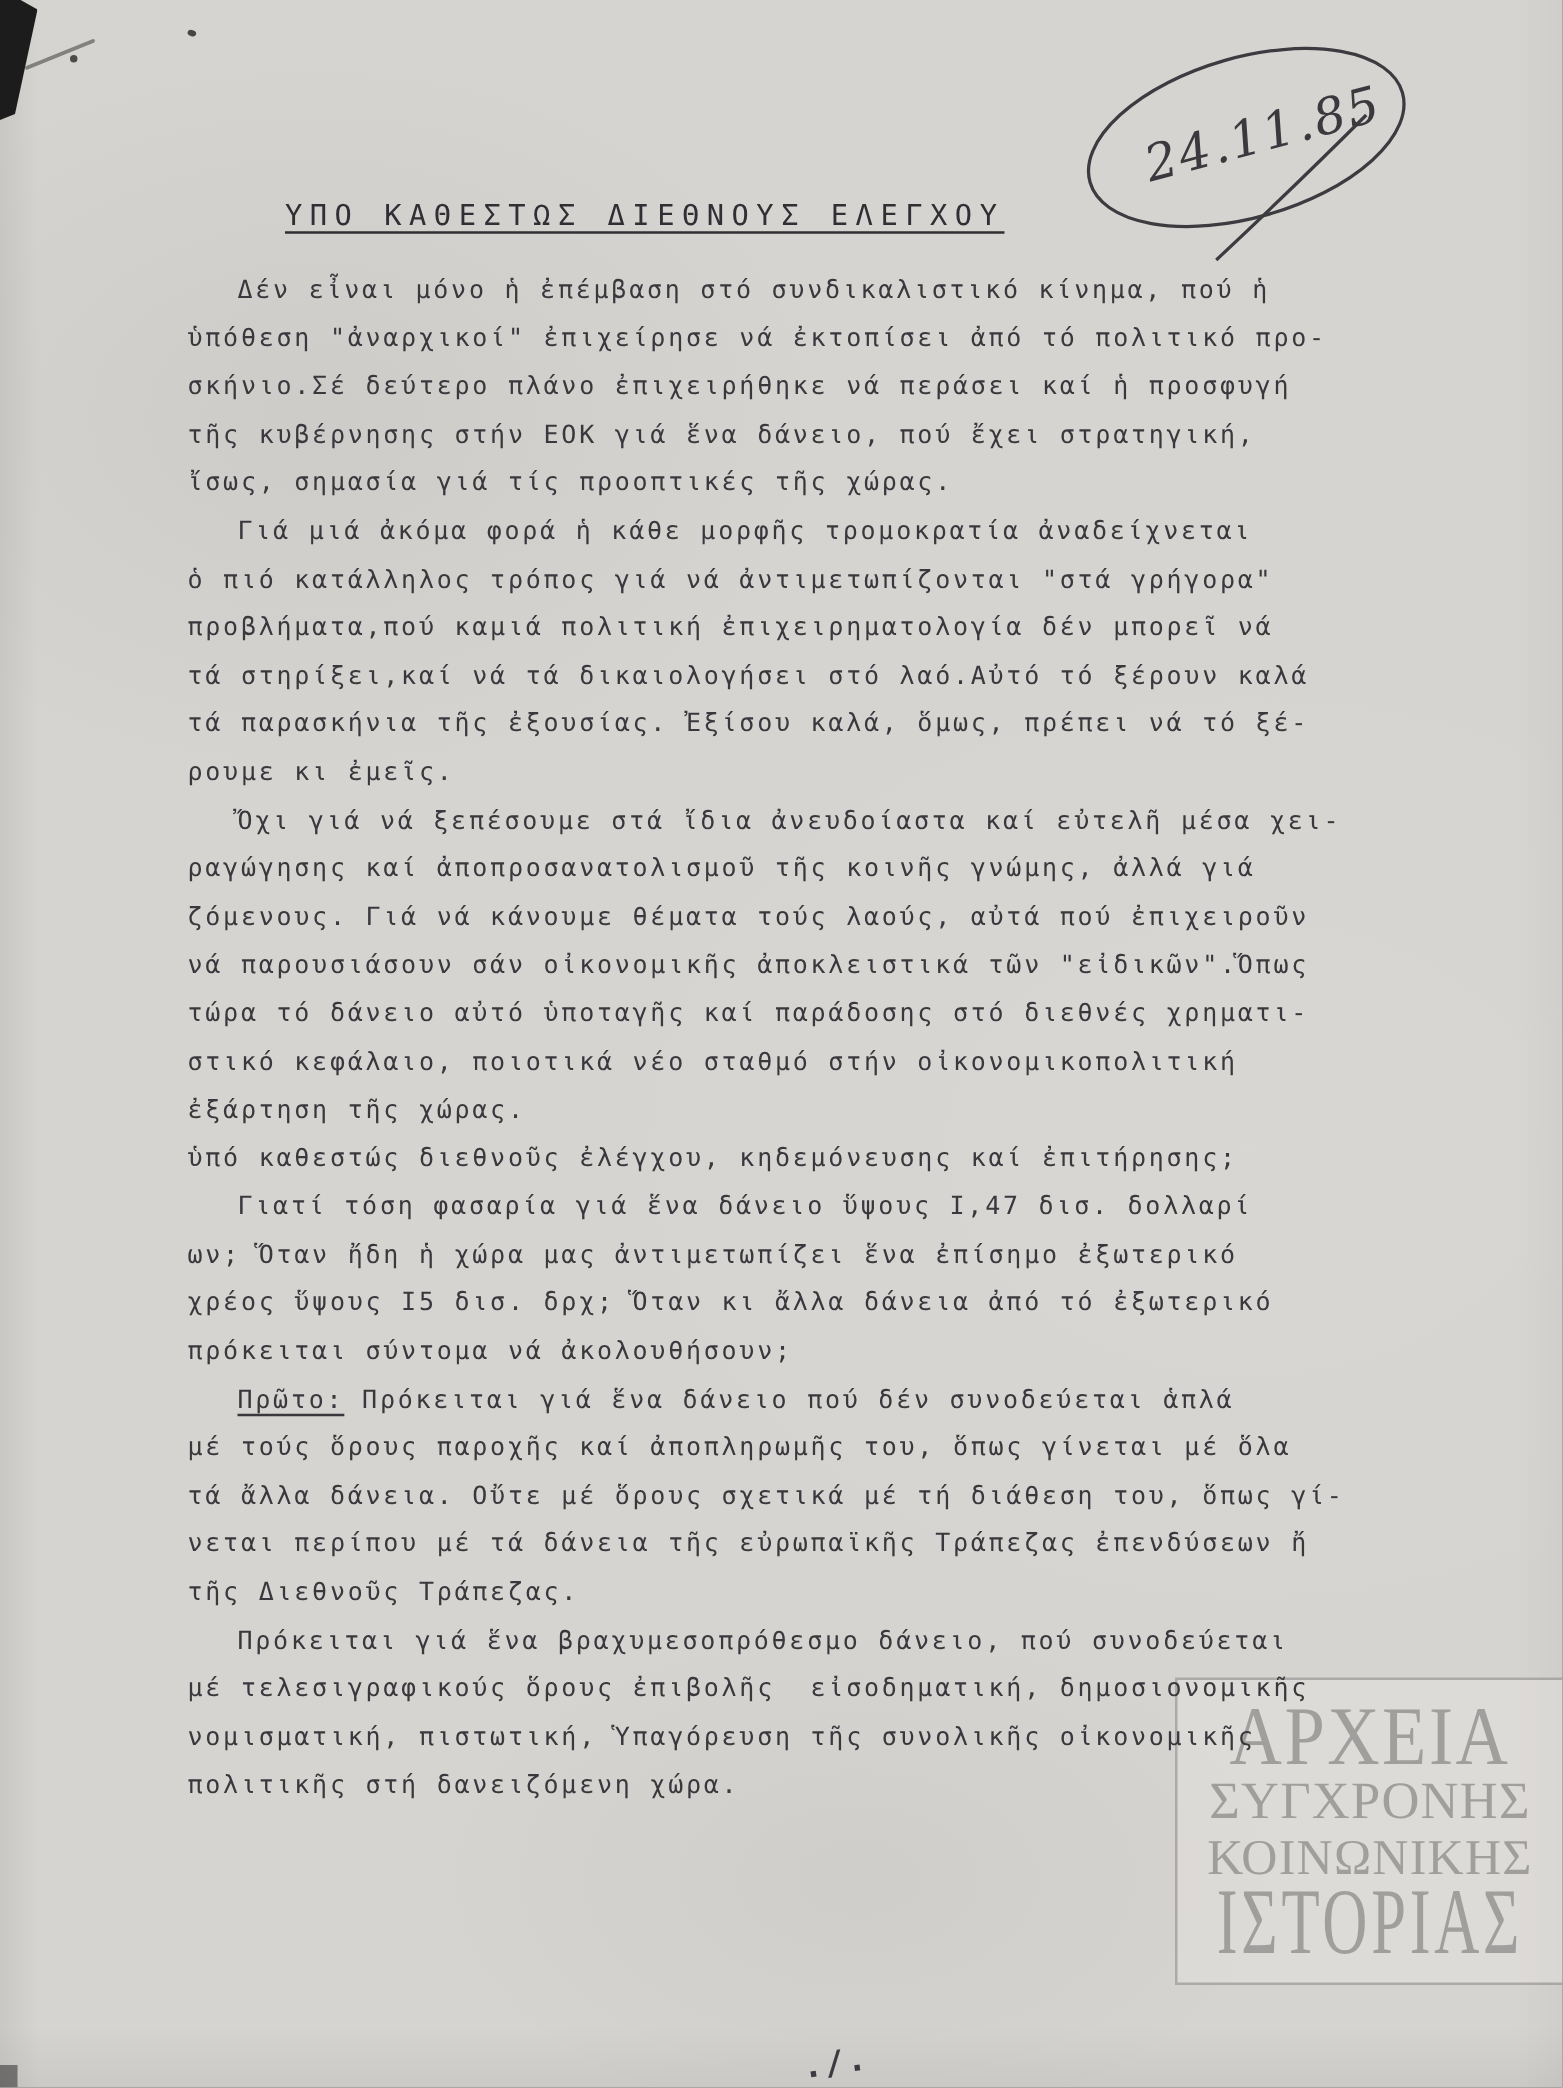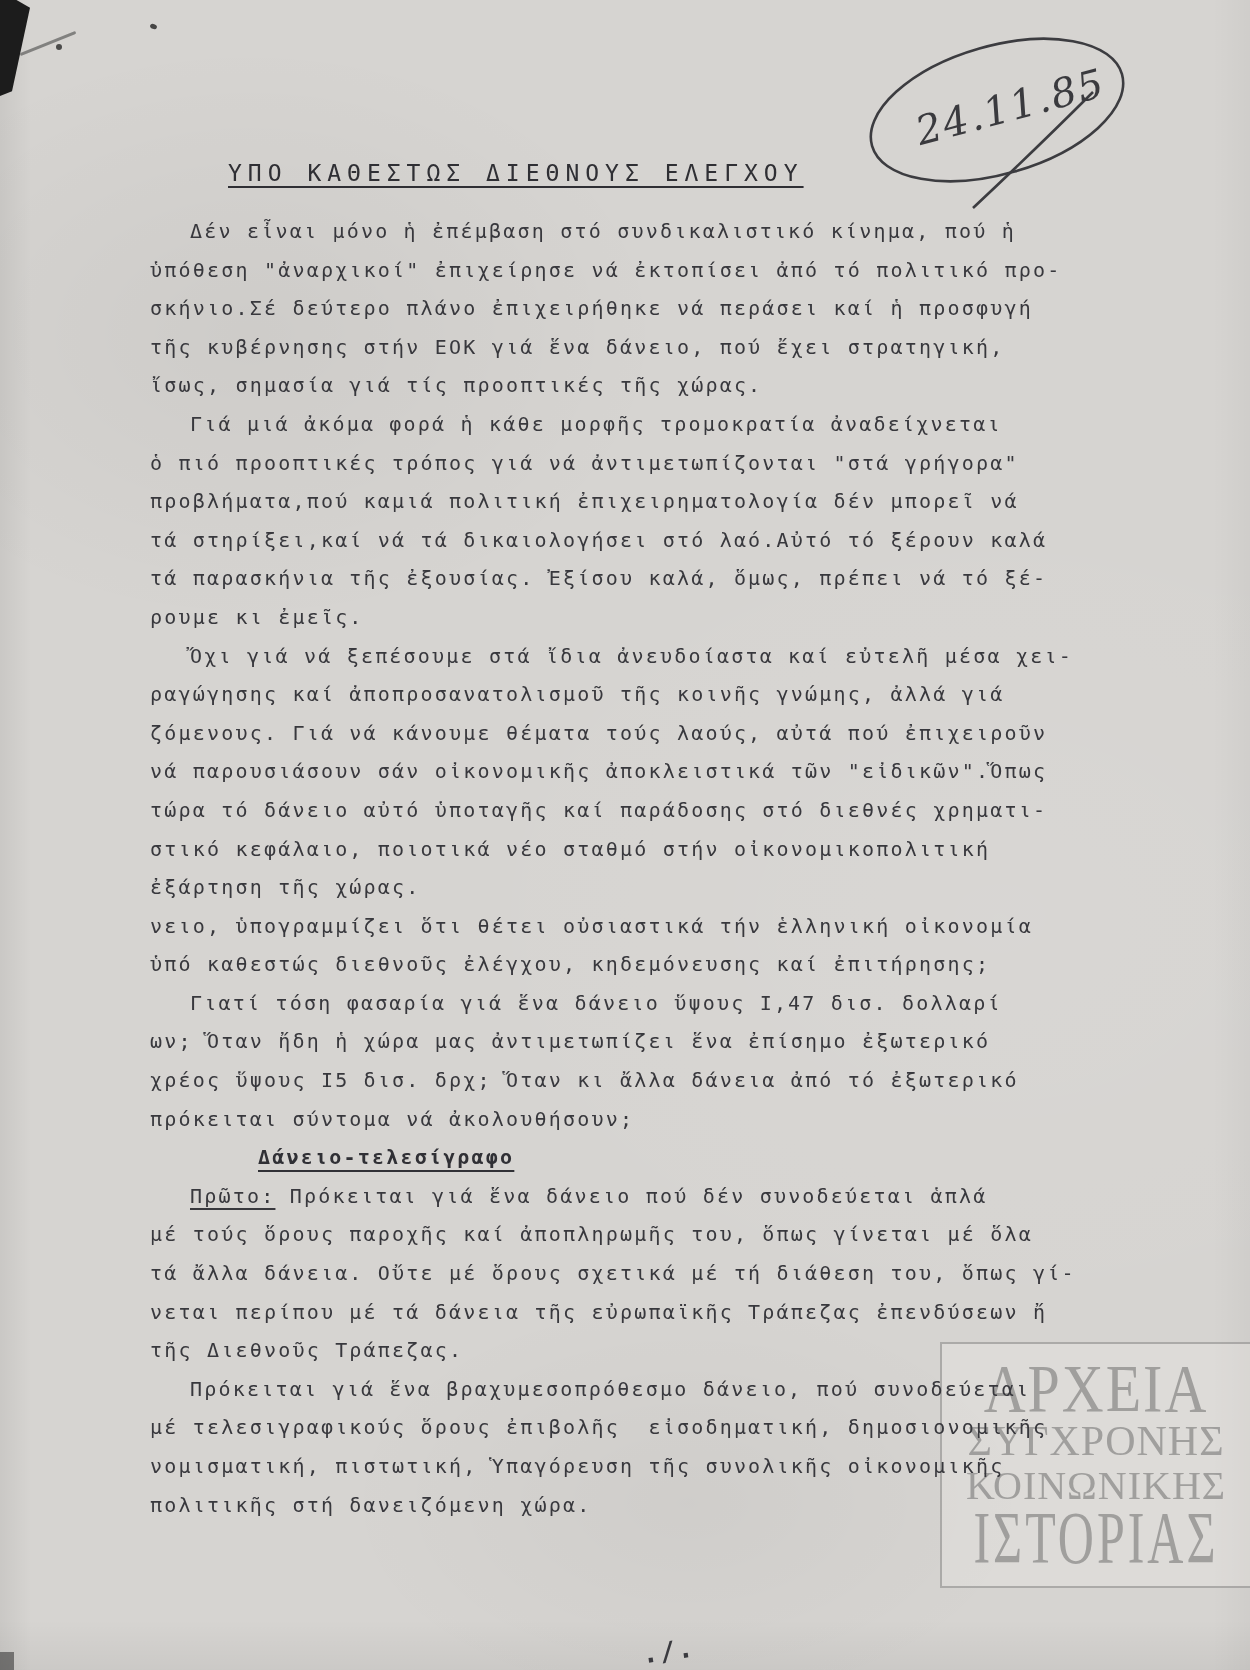--- a/index.html
+++ b/index.html
@@ -98,39 +98,37 @@
 
   <div class="doc-title">ΥΠΟ ΚΑΘΕΣΤΩΣ ΔΙΕΘΝΟΥΣ ΕΛΕΓΧΟΥ</div>
 
   <div class="doc-body" id="body-lines">
       <div class="line indent1">Δέν εἶναι μόνο ἡ ἐπέμβαση στό συνδικαλιστικό κίνημα, πού ἡ</div>
       <div class="line">ὑπόθεση "ἀναρχικοί" ἐπιχείρησε νά ἐκτοπίσει ἀπό τό πολιτικό προ-</div>
       <div class="line">σκήνιο.Σέ δεύτερο πλάνο ἐπιχειρήθηκε νά περάσει καί ἡ προσφυγή</div>
       <div class="line">τῆς κυβέρνησης στήν ΕΟΚ γιά ἕνα δάνειο, πού ἔχει στρατηγική,</div>
       <div class="line">ἴσως, σημασία γιά τίς προοπτικές τῆς χώρας.</div>
       <div class="line indent1">Γιά μιά ἀκόμα φορά ἡ κάθε μορφῆς τρομοκρατία ἀναδείχνεται</div>
-      <div class="line">ὁ πιό προοπτικές τρόπος γιά νά ἀντιμετωπίζονται "στά γρήγορα"</div>
+      <div class="line">ὁ πιό κατάλληλος τρόπος γιά νά ἀντιμετωπίζονται "στά γρήγορα"</div>
       <div class="line">προβλήματα,πού καμιά πολιτική ἐπιχειρηματολογία δέν μπορεῖ νά</div>
       <div class="line">τά στηρίξει,καί νά τά δικαιολογήσει στό λαό.Αὐτό τό ξέρουν καλά</div>
       <div class="line">τά παρασκήνια τῆς ἐξουσίας. Ἐξίσου καλά, ὅμως, πρέπει νά τό ξέ-</div>
       <div class="line">ρουμε κι ἐμεῖς.</div>
       <div class="line indent1">Ὄχι γιά νά ξεπέσουμε στά ἴδια ἀνευδοίαστα καί εὐτελῆ μέσα χει-</div>
       <div class="line">ραγώγησης καί ἀποπροσανατολισμοῦ τῆς κοινῆς γνώμης, ἀλλά γιά</div>
       <div class="line">ζόμενους. Γιά νά κάνουμε θέματα τούς λαούς, αὐτά πού ἐπιχειροῦν</div>
       <div class="line">νά παρουσιάσουν σάν οἰκονομικῆς ἀποκλειστικά τῶν "εἰδικῶν".Ὅπως</div>
       <div class="line">τώρα τό δάνειο αὐτό ὑποταγῆς καί παράδοσης στό διεθνές χρηματι-</div>
       <div class="line">στικό κεφάλαιο, ποιοτικά νέο σταθμό στήν οἰκονομικοπολιτική</div>
       <div class="line">ἐξάρτηση τῆς χώρας.</div>
-      <div class="line">νειο, ὑπογραμμίζει ὅτι θέτει οὐσιαστικά τήν ἑλληνική οἰκονομία</div>
       <div class="line">ὑπό καθεστώς διεθνοῦς ἐλέγχου, κηδεμόνευσης καί ἐπιτήρησης;</div>
       <div class="line indent1">Γιατί τόση φασαρία γιά ἕνα δάνειο ὕψους Ι,47 δισ. δολλαρί</div>
       <div class="line">ων; Ὅταν ἤδη ἡ χώρα μας ἀντιμετωπίζει ἕνα ἐπίσημο ἐξωτερικό</div>
       <div class="line">χρέος ὕψους Ι5 δισ. δρχ; Ὅταν κι ἄλλα δάνεια ἀπό τό ἐξωτερικό</div>
       <div class="line">πρόκειται σύντομα νά ἀκολουθήσουν;</div>
-      <div class="line indent2 head"><span class="inner">Δάνειο-τελεσίγραφο</span></div>
       <div class="line indent1"><span class="ul">Πρῶτο:</span> Πρόκειται γιά ἕνα δάνειο πού δέν συνοδεύεται ἁπλά</div>
       <div class="line">μέ τούς ὅρους παροχῆς καί ἀποπληρωμῆς του, ὅπως γίνεται μέ ὅλα</div>
       <div class="line">τά ἄλλα δάνεια. Οὔτε μέ ὅρους σχετικά μέ τή διάθεση του, ὅπως γί-</div>
       <div class="line">νεται περίπου μέ τά δάνεια τῆς εὐρωπαϊκῆς Τράπεζας ἐπενδύσεων ἤ</div>
       <div class="line">τῆς Διεθνοῦς Τράπεζας.</div>
       <div class="line indent1">Πρόκειται γιά ἕνα βραχυμεσοπρόθεσμο δάνειο, πού συνοδεύεται</div>
       <div class="line">μέ τελεσιγραφικούς ὅρους ἐπιβολῆς  εἰσοδηματική, δημοσιονομικῆς</div>
       <div class="line">νομισματική, πιστωτική, Ὑπαγόρευση τῆς συνολικῆς οἰκονομικῆς</div>
       <div class="line">πολιτικῆς στή δανειζόμενη χώρα.</div>
     </div>

